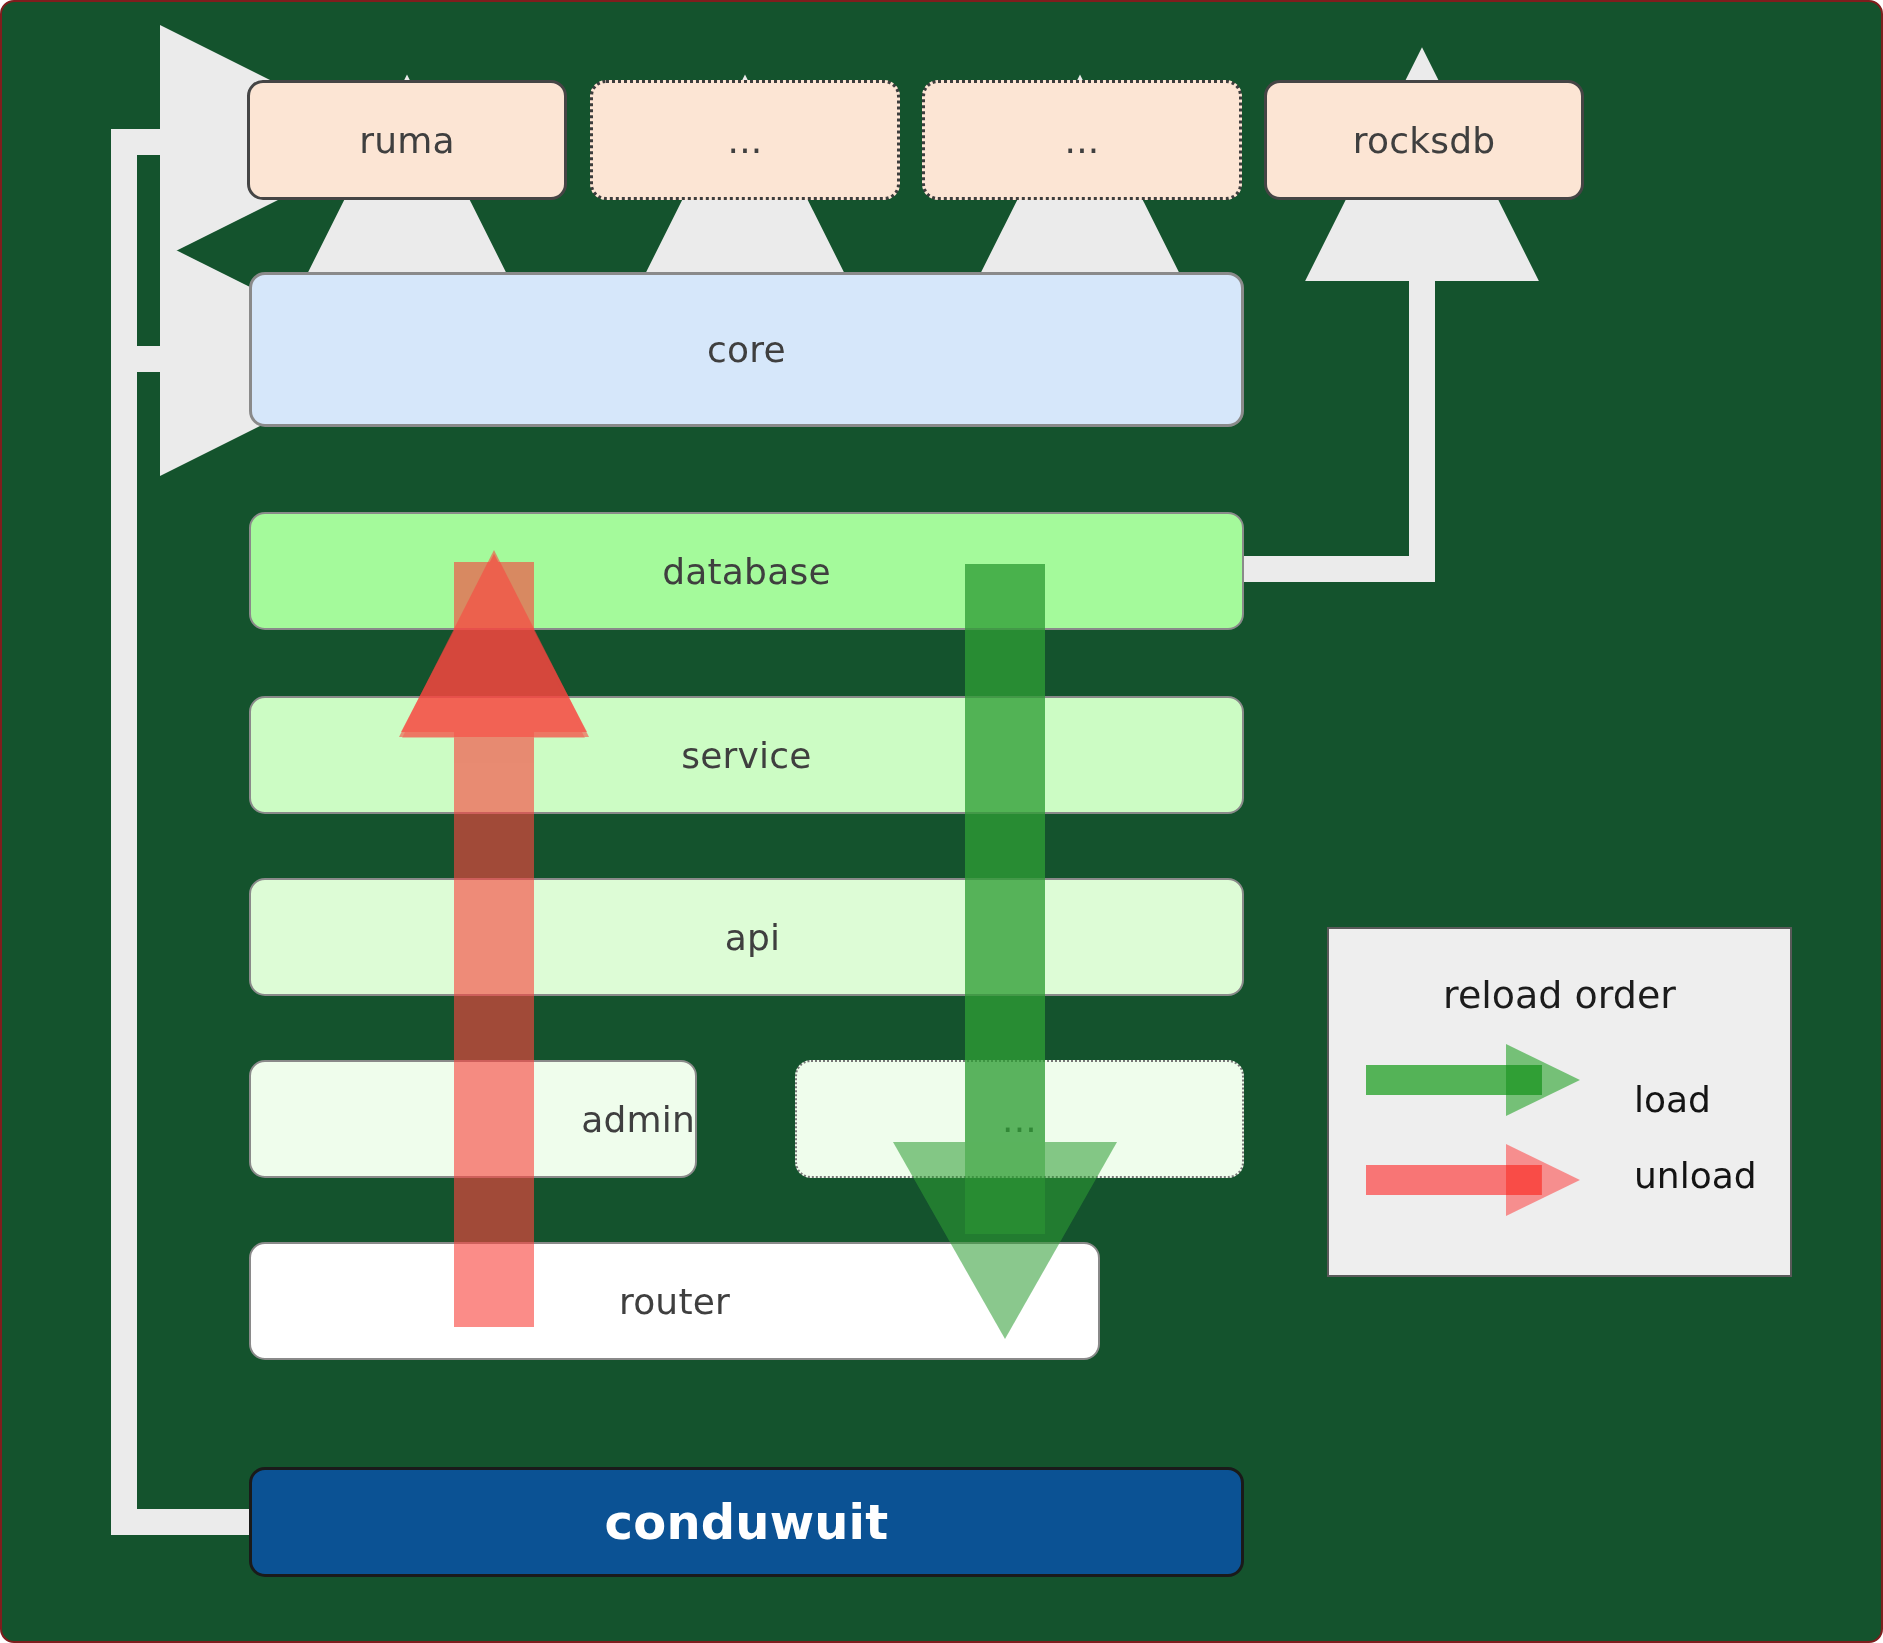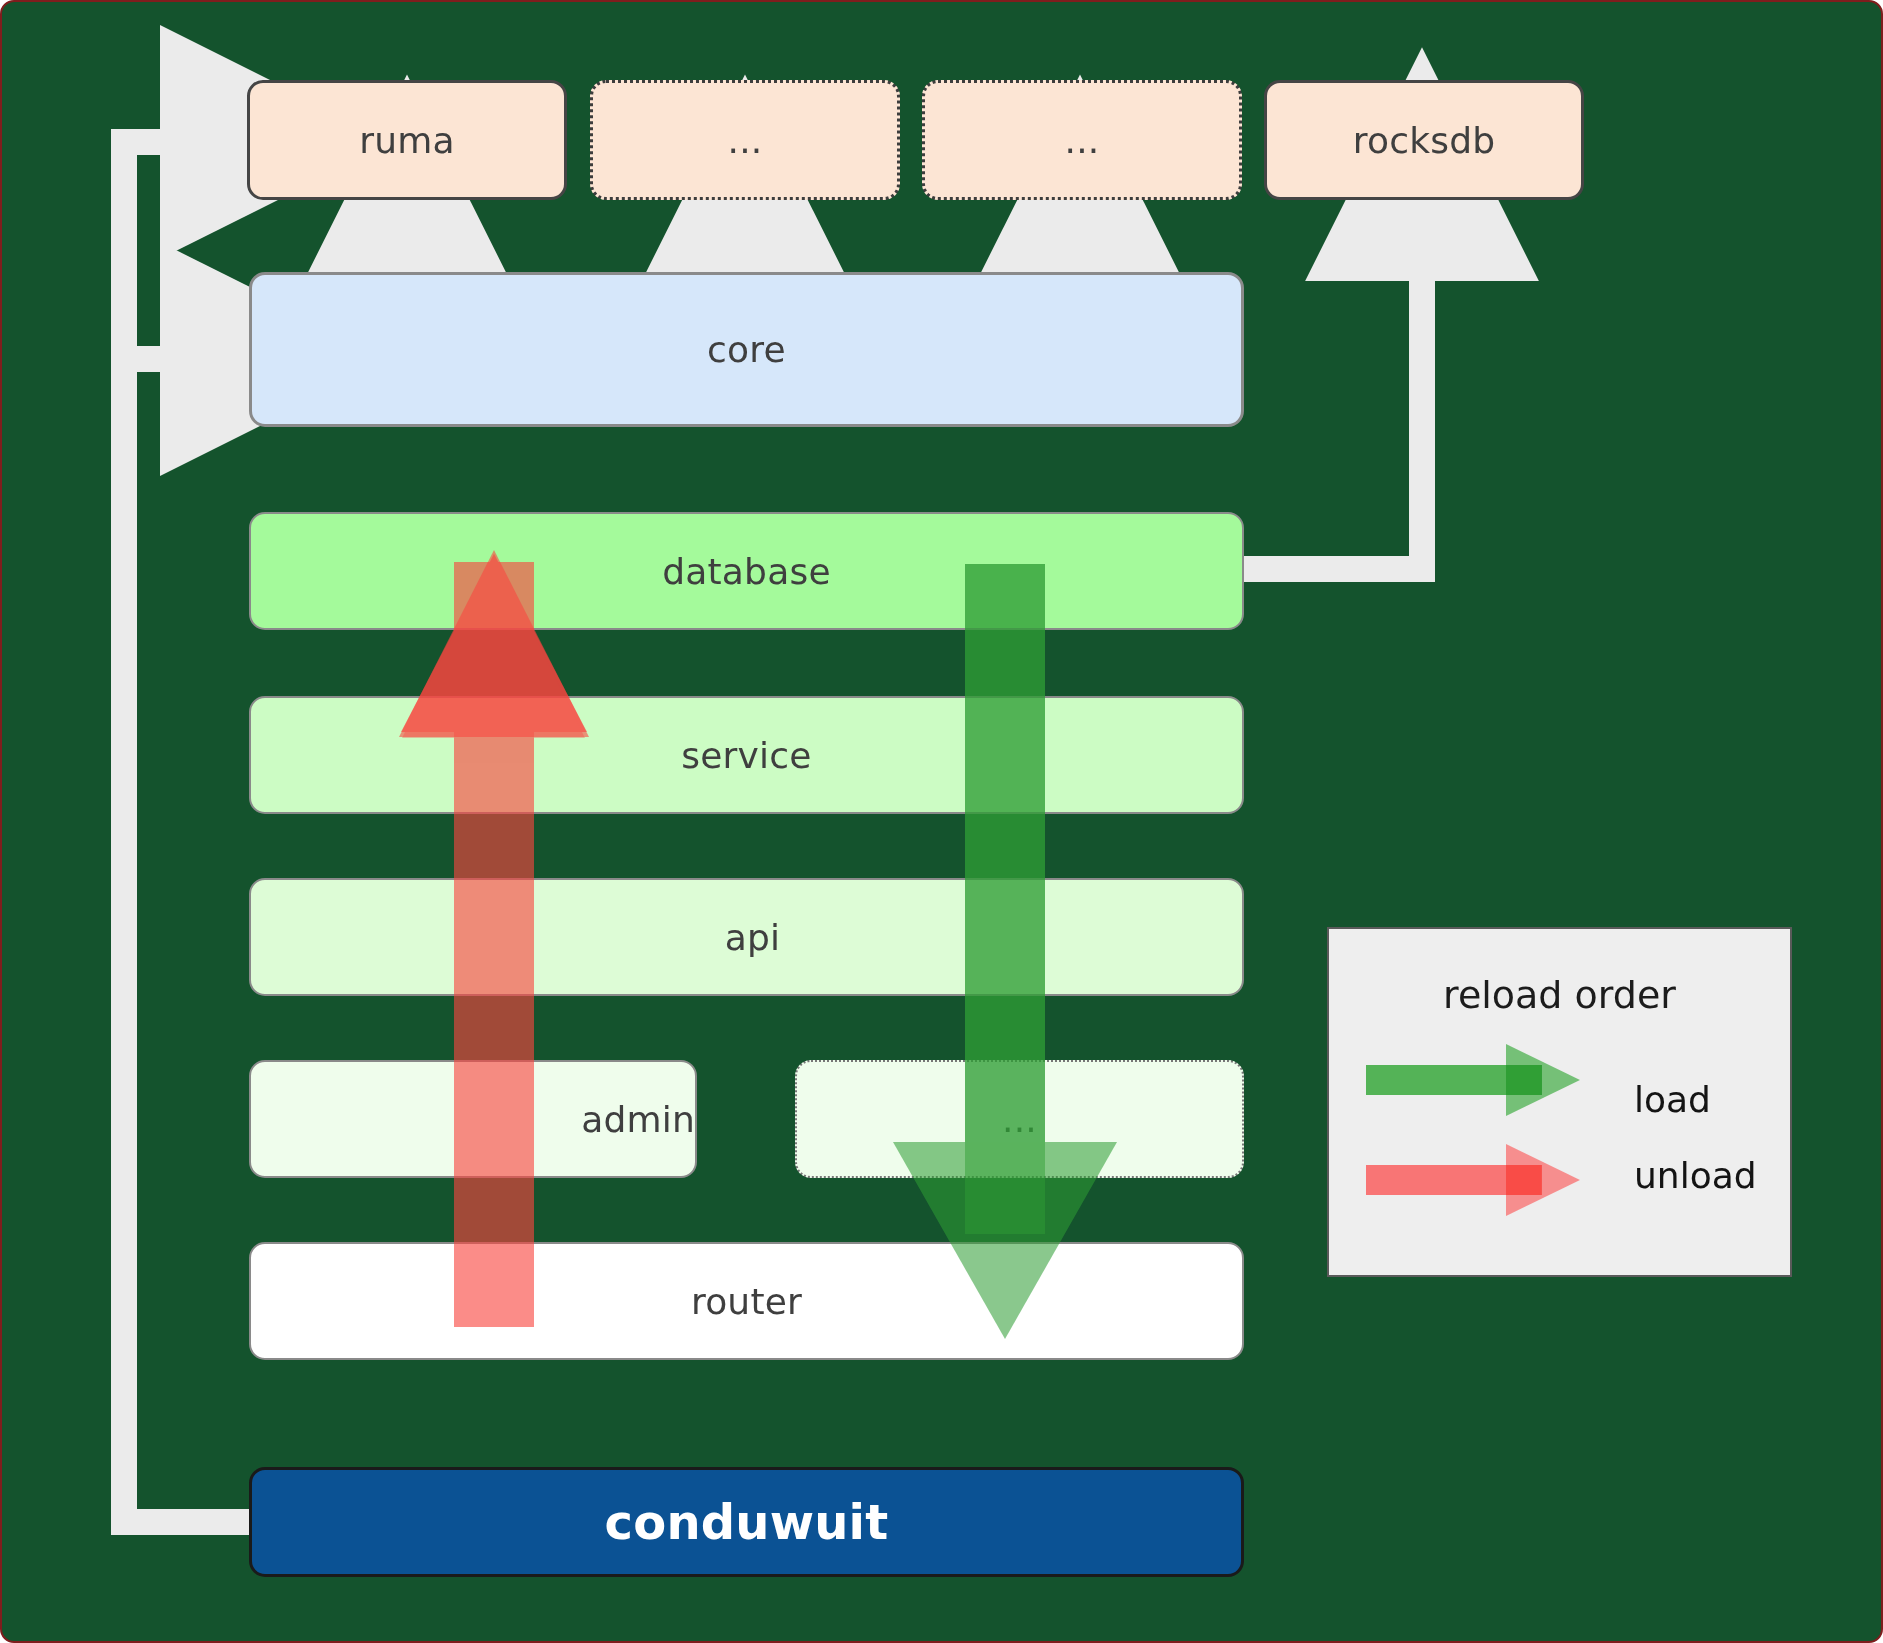--- a/index.html
+++ b/index.html
@@ -163,21 +163,21 @@
   </div>
 
   <div class="node layer l-admin" style="left:247px; top:1058px; width:448px;justify-content:flex-end;">
     <span>admin</span>
   </div>
 
   <div class="node layer l-dots" style="left:793px; top:1058px; width:449px;">
     <span>...</span>
   </div>
 
-  <div class="node layer l-router" style="left:247px; top:1240px; width:995px;">
+  <div class="node layer l-router" style="left:247px; top:1240px; width:851px;">
     <span>router</span>
   </div>
 
   <div class="node conduwuit" style="left:247px; top:1465px; width:995px;">
     <span>conduwuit</span>
   </div>
 
   <svg class="overlay bigarrows" viewBox="0 0 1883 1643">
 
     <g opacity="0.62">

